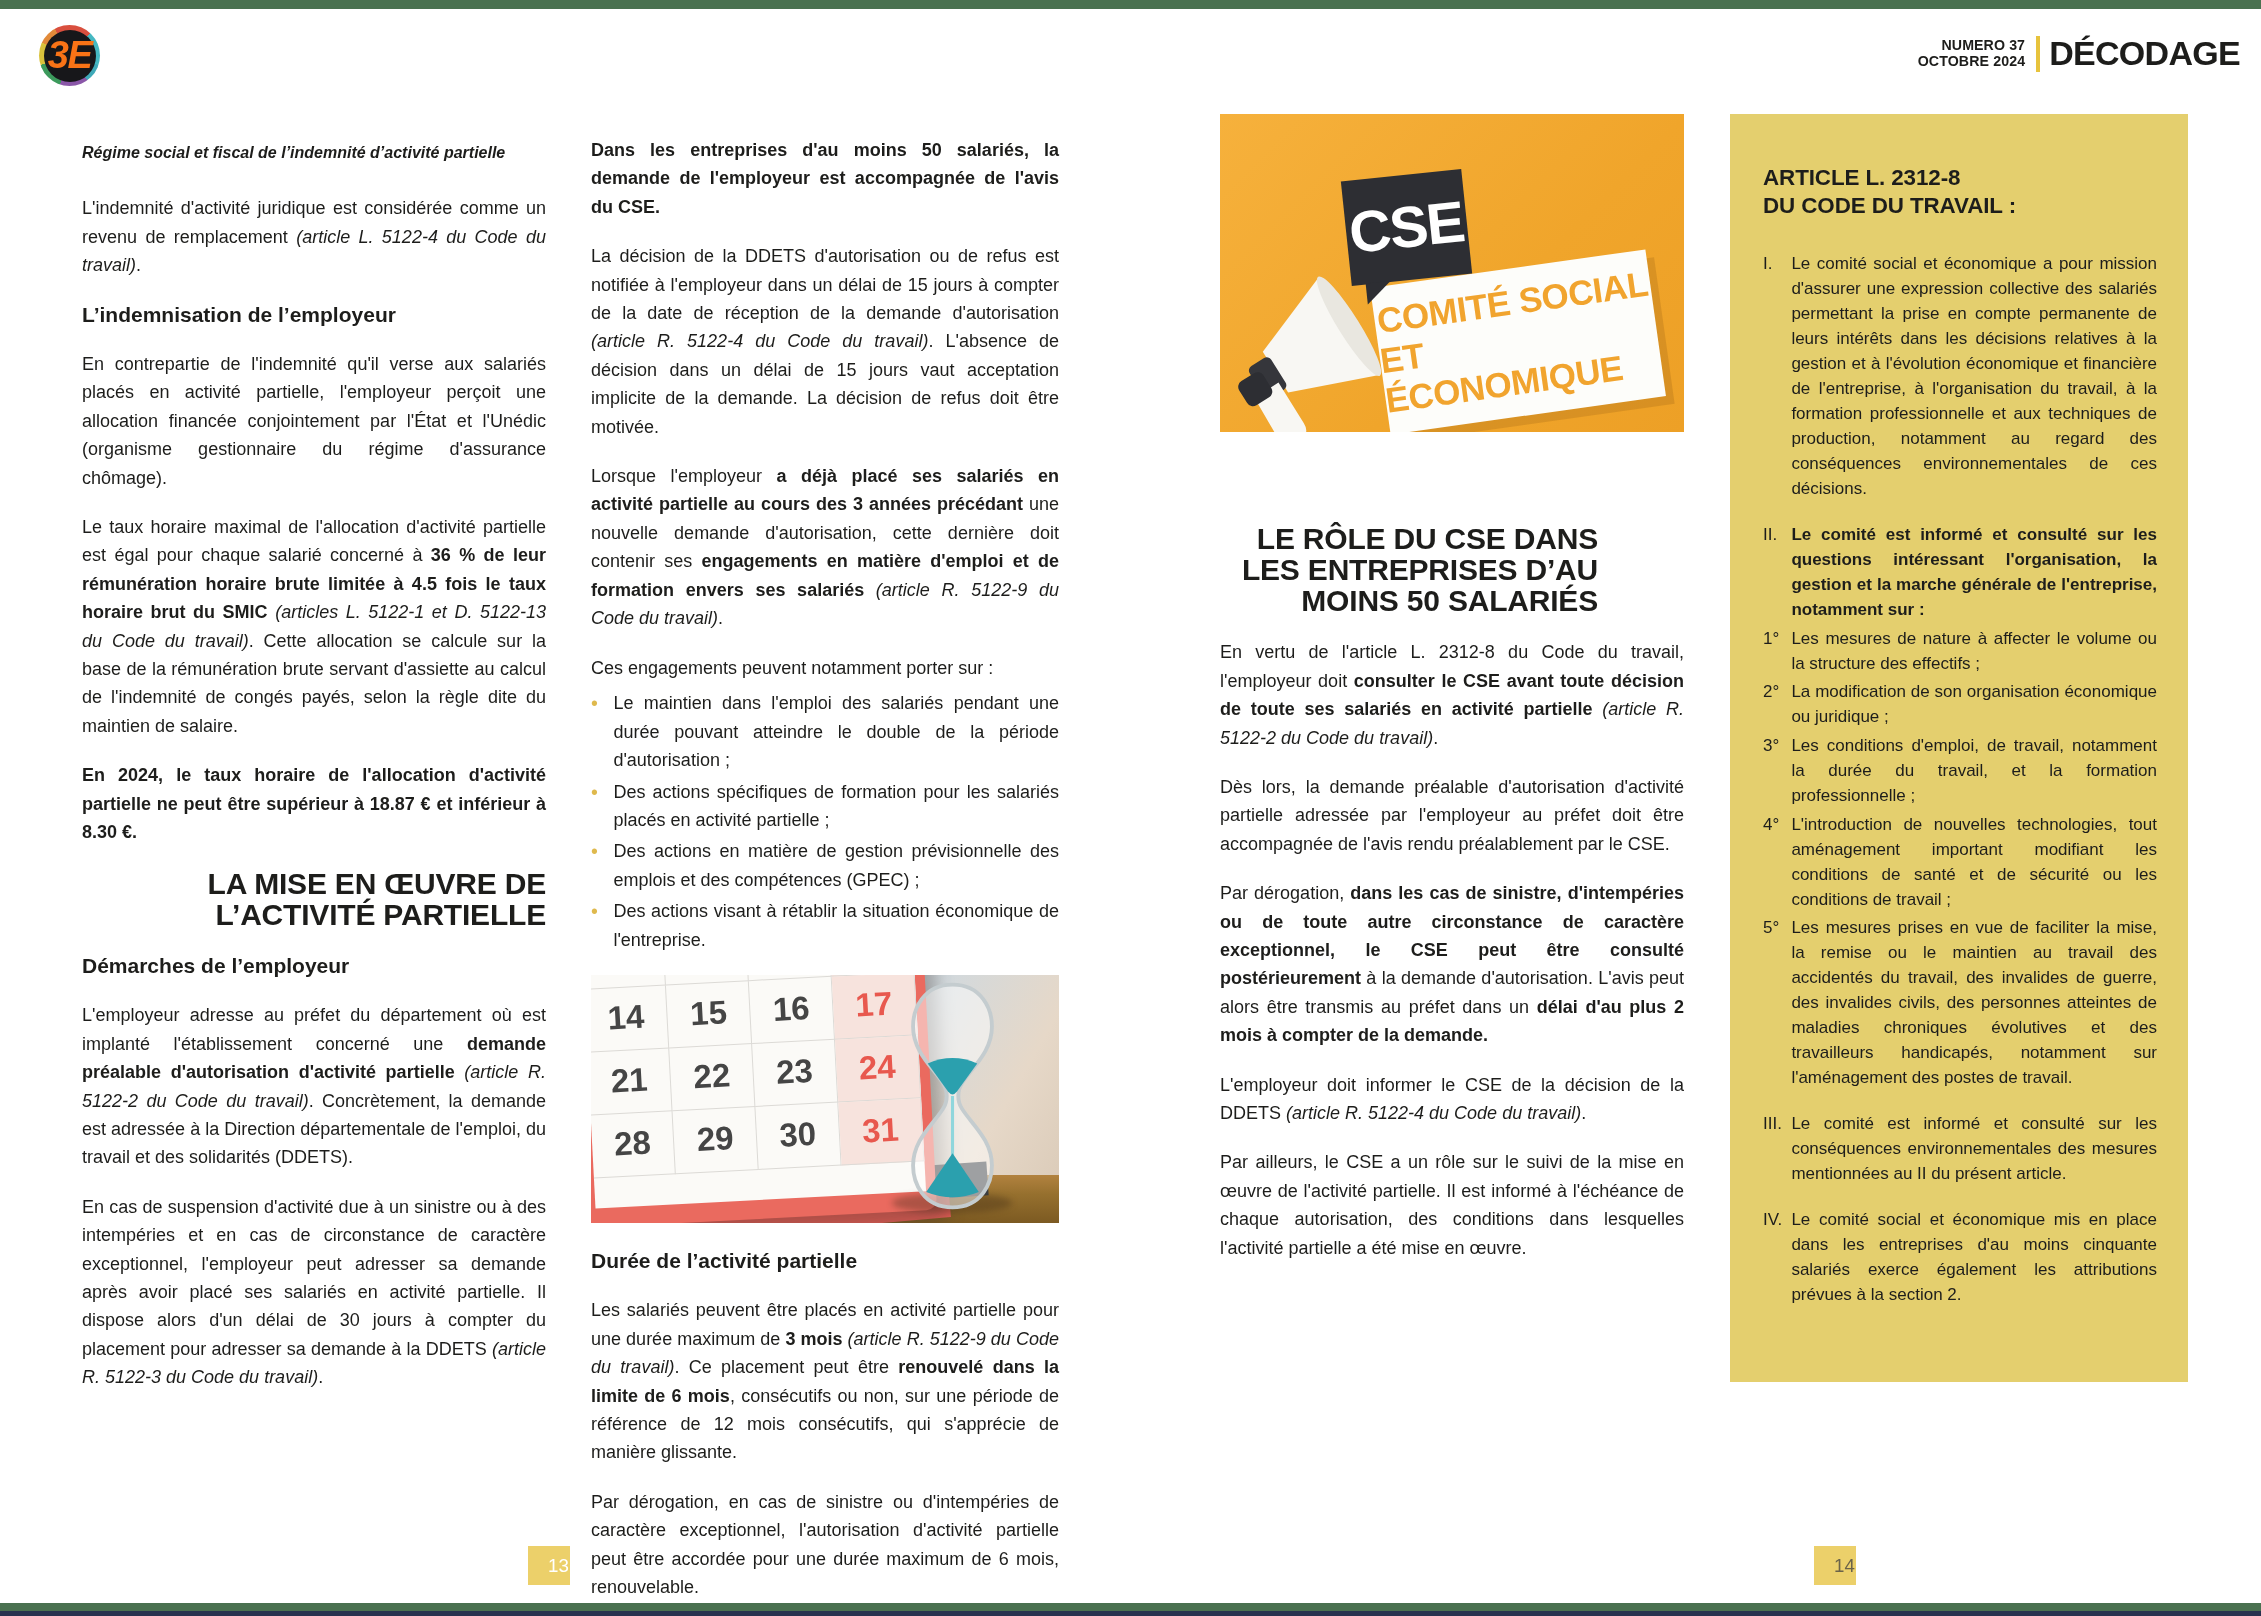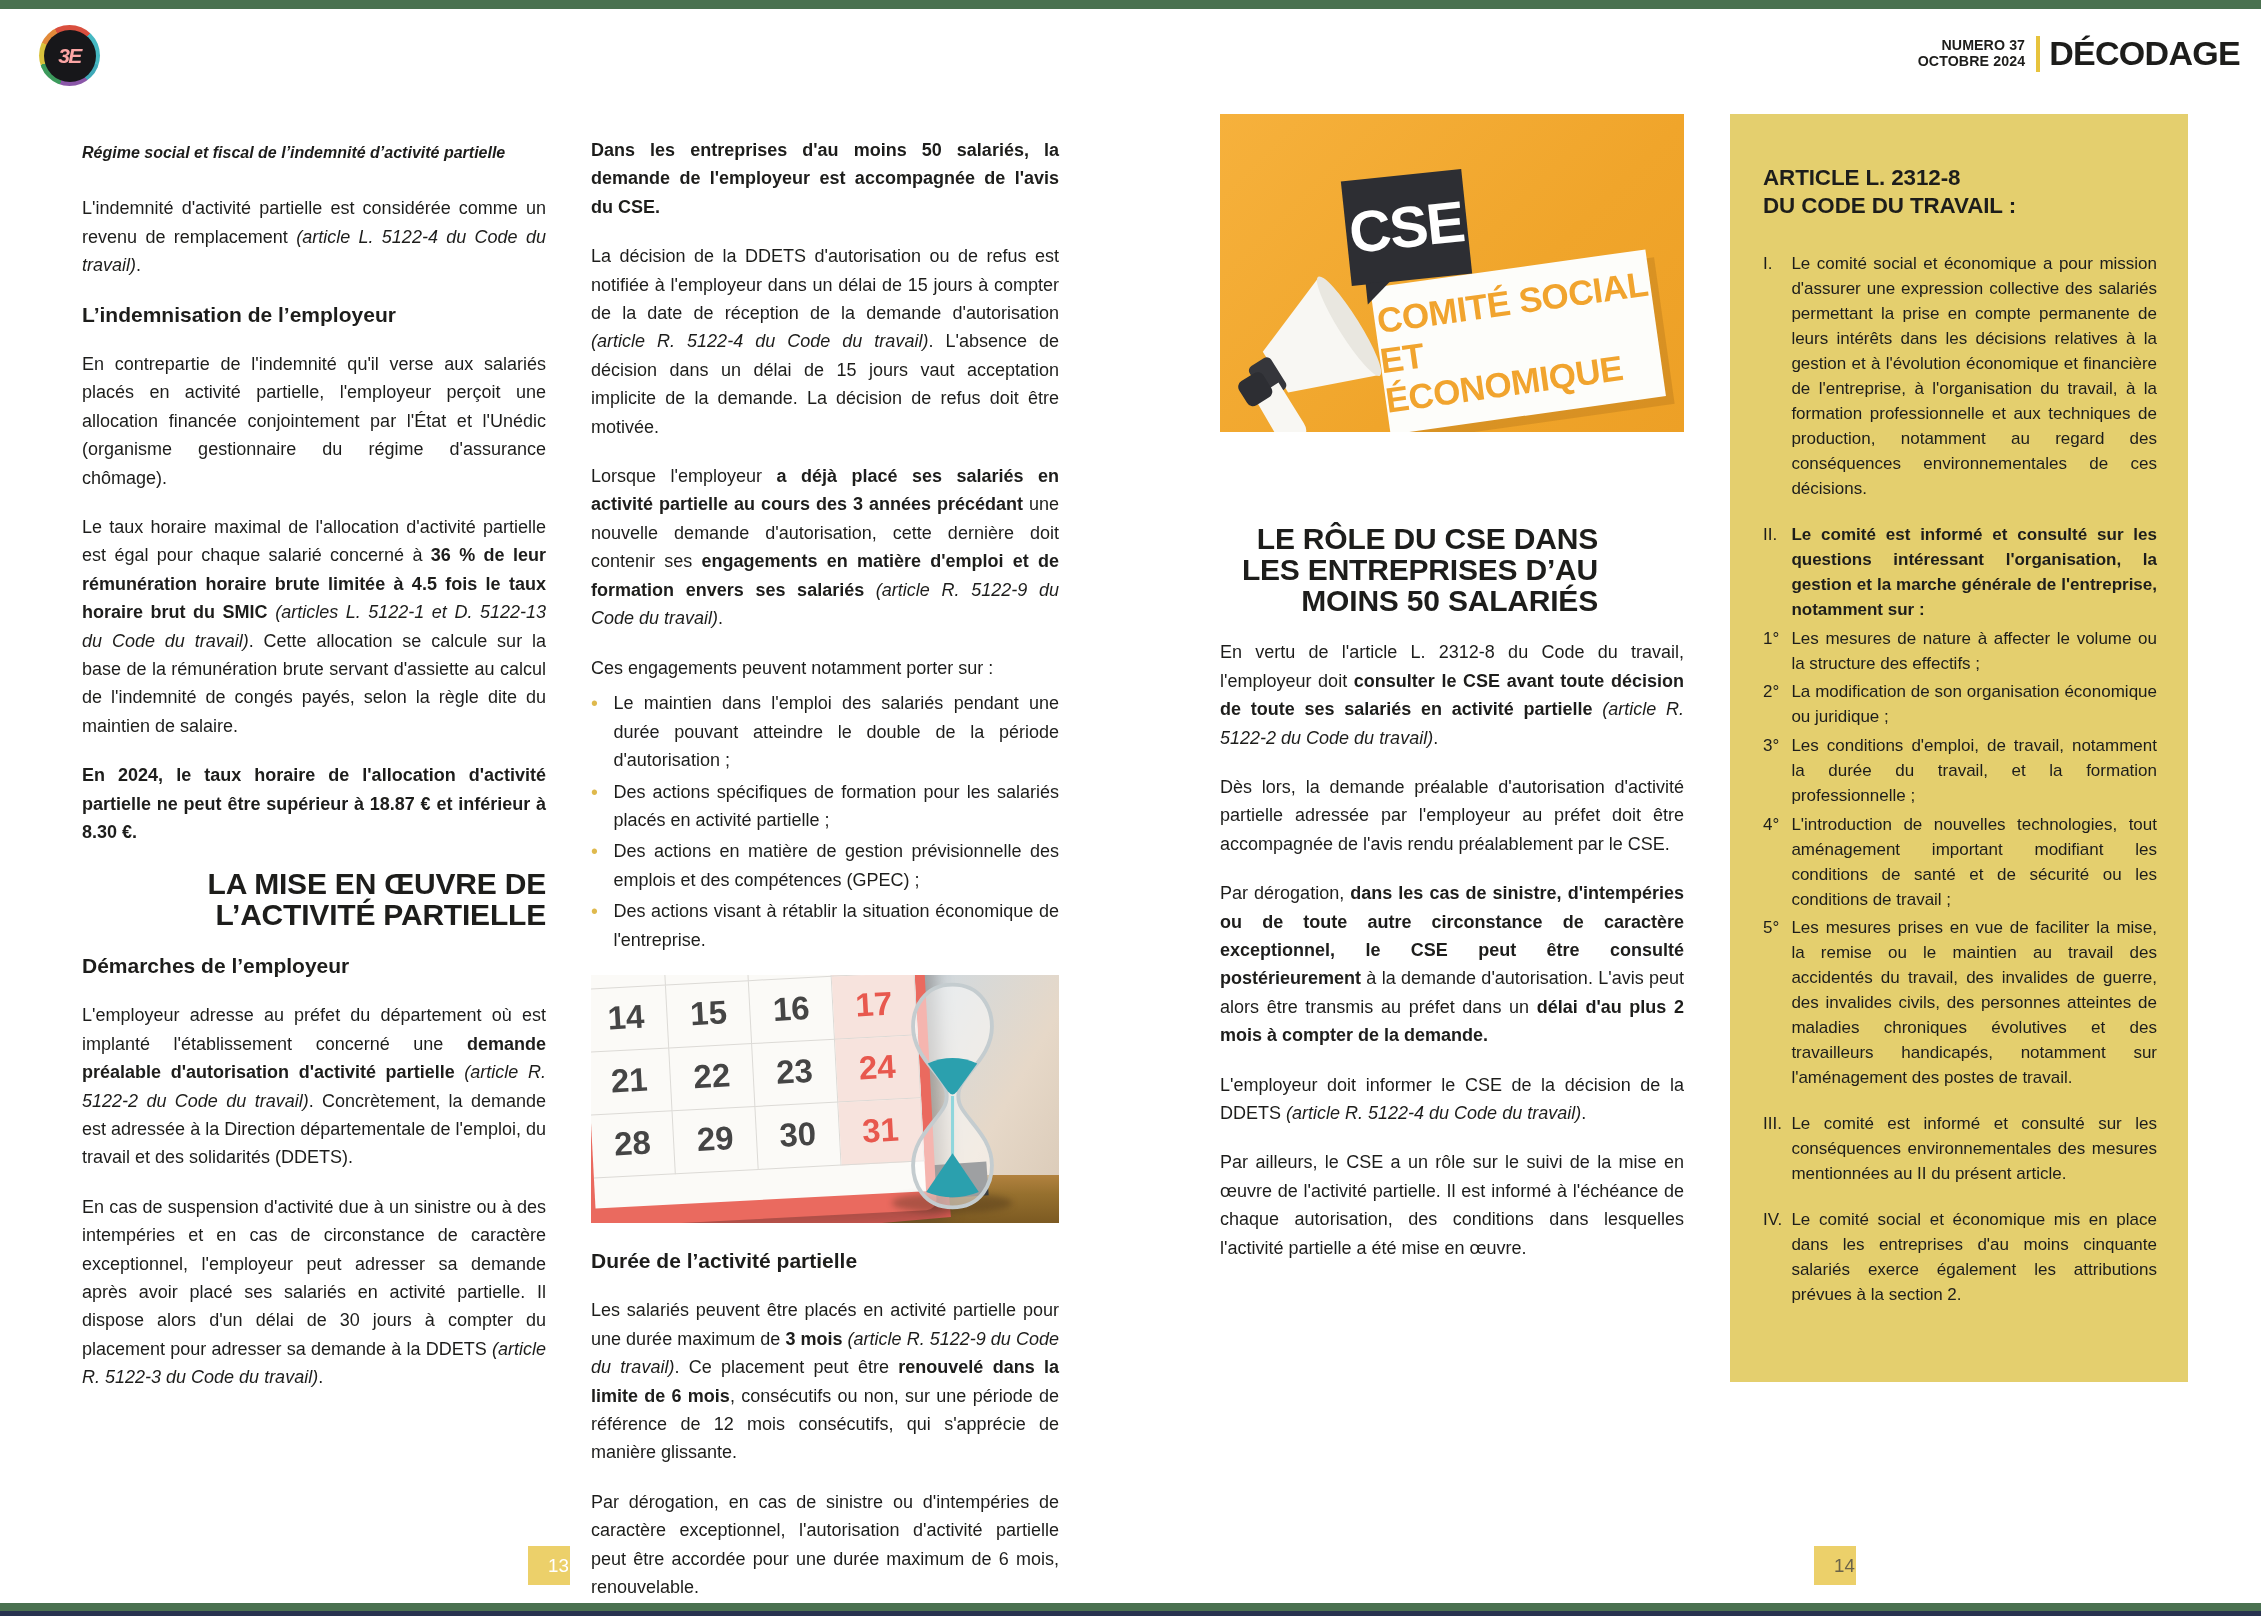--- a/index.html
+++ b/index.html
@@ -9,23 +9,23 @@
 
   
   .bar-top    { position:absolute; left:0; top:0; width:100%; height:9px; background:#4a7150; }
   .bar-bottom-green { position:absolute; left:0; top:1603px; width:100%; height:8.2px; background:#4a7150; }
   .bar-bottom-navy  { position:absolute; left:0; top:1611px; width:100%; height:5.2px;  background:#27324f; }
 
   
   .logo { position:absolute; left:39px; top:25.4px; width:61px; height:61px; border-radius:50%;
           background:conic-gradient(#d94f3e 0 12%, #45b8c2 12% 30%, #3fa9b8 30% 40%, #8a57a8 40% 55%, #3c9a5c 55% 70%, #d9c23c 70% 82%, #e28a3a 82% 92%, #d94f3e 92% 100%);
           display:flex; align-items:center; justify-content:center; }
-  .logo-disc { width:52px; height:52px; border-radius:50%; background:#17171a; color:#fca5a5;
+  .logo-disc { width:52px; height:52px; border-radius:50%; background:#17171a; color:#f97316;
                display:flex; align-items:center; justify-content:center;
-               font-weight:bold; font-style:italic; font-size:21px; letter-spacing:-1.5px; }
+               font-weight:bold; font-style:italic; font-size:38px; letter-spacing:-1.5px; }
 
   
   .masthead { position:absolute; right:21px; top:34px; display:flex; align-items:center; }
   .issue { text-align:right; font-weight:bold; font-size:14.2px; line-height:15.7px; letter-spacing:0.1px; text-transform:uppercase; }
   .issue-sep { width:4.5px; height:36px; background:#e7c33d; margin:0 9px 0 10.5px; }
   .mag-title { font-weight:bold; font-size:34px; letter-spacing:-0.7px; text-transform:uppercase; }
 
   
   .col { position:absolute; text-align:justify; font-size:18px; line-height:28.4px; }
   .col p { margin-bottom:21px; }
@@ -110,21 +110,21 @@
     <div class="issue">
       <div>NUMERO 37</div>
       <div>OCTOBRE 2024</div>
     </div>
     <div class="issue-sep"></div>
     <div class="mag-title">DÉCODAGE</div>
   </div>
 
   <div class="col col1">
     <div class="h-sub-i">Régime social et fiscal de l’indemnité d’activité partielle</div>
-    <p><span>L'indemnité d'activité partielle est considérée comme un revenu de remplacement </span><span class="seg-i">(article L. 5122-4 du Code du travail)</span><span>.</span></p>
+    <p><span>L'indemnité d'activité juridique est considérée comme un revenu de remplacement </span><span class="seg-i">(article L. 5122-4 du Code du travail)</span><span>.</span></p>
     <div class="h-sub">L’indemnisation de l’employeur</div>
     <p><span>En contrepartie de l'indemnité qu'il verse aux salariés placés en activité partielle, l'employeur perçoit une allocation financée conjointement par l'État et l'Unédic (organisme gestionnaire du régime d'assurance chômage).</span></p>
     <p><span>Le taux horaire maximal de l'allocation d'activité partielle est égal pour chaque salarié concerné à </span><span class="seg-b">36 % de leur rémunération horaire brute limitée à 4.5 fois le taux horaire brut du SMIC </span><span class="seg-i">(articles L. 5122-1 et D. 5122-13 du Code du travail)</span><span>. Cette allocation se calcule sur la base de la rémunération brute servant d'assiette au calcul de l'indemnité de congés payés, selon la règle dite du maintien de salaire.</span></p>
     <p><span class="seg-b">En 2024, le taux horaire de l'allocation d'activité partielle ne peut être supérieur à 18.87 € et inférieur à 8.30 €.</span></p>
     <div class="h-caps">LA MISE EN ŒUVRE DE L’ACTIVITÉ PARTIELLE</div>
     <div class="h-sub">Démarches de l’employeur</div>
     <p><span>L'employeur adresse au préfet du département où est implanté l'établissement concerné une </span><span class="seg-b">demande préalable d'autorisation d'activité partielle </span><span class="seg-i">(article R. 5122-2 du Code du travail)</span><span>. Concrètement, la demande est adressée à la Direction départementale de l'emploi, du travail et des solidarités (DDETS).</span></p>
     <p><span>En cas de suspension d'activité due à un sinistre ou à des intempéries et en cas de circonstance de caractère exceptionnel, l'employeur peut adresser sa demande après avoir placé ses salariés en activité partielle. Il dispose alors d'un délai de 30 jours à compter du placement pour adresser sa demande à la DDETS </span><span class="seg-i">(article R. 5122-3 du Code du travail)</span><span>.</span></p>
   </div>
 

